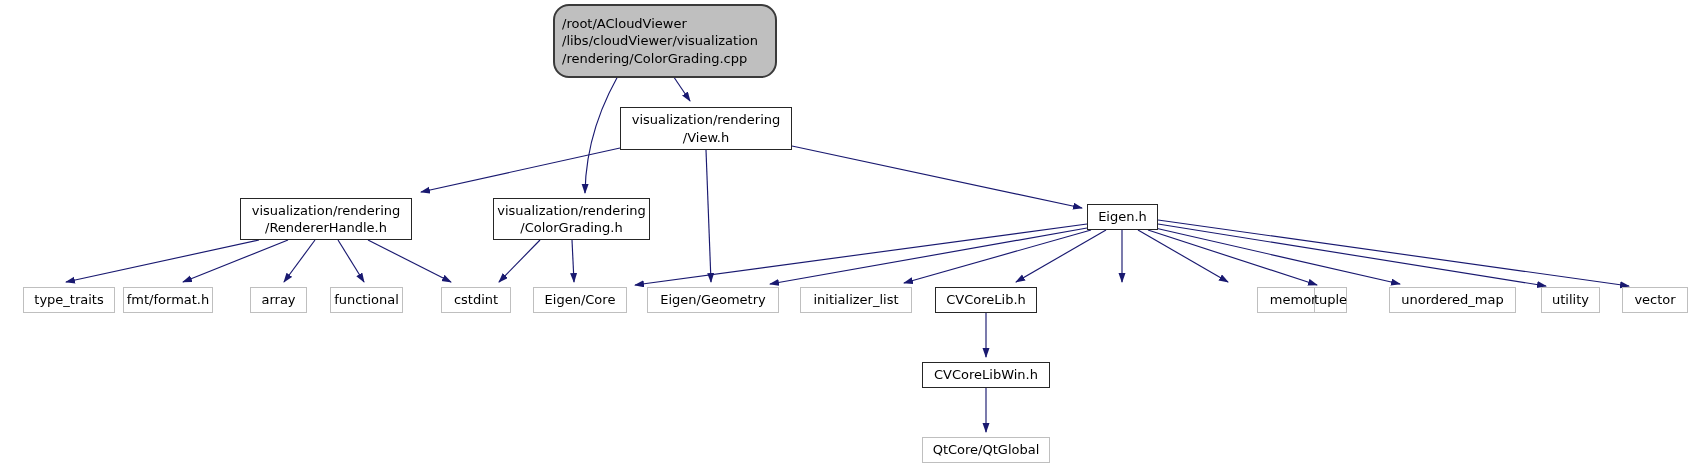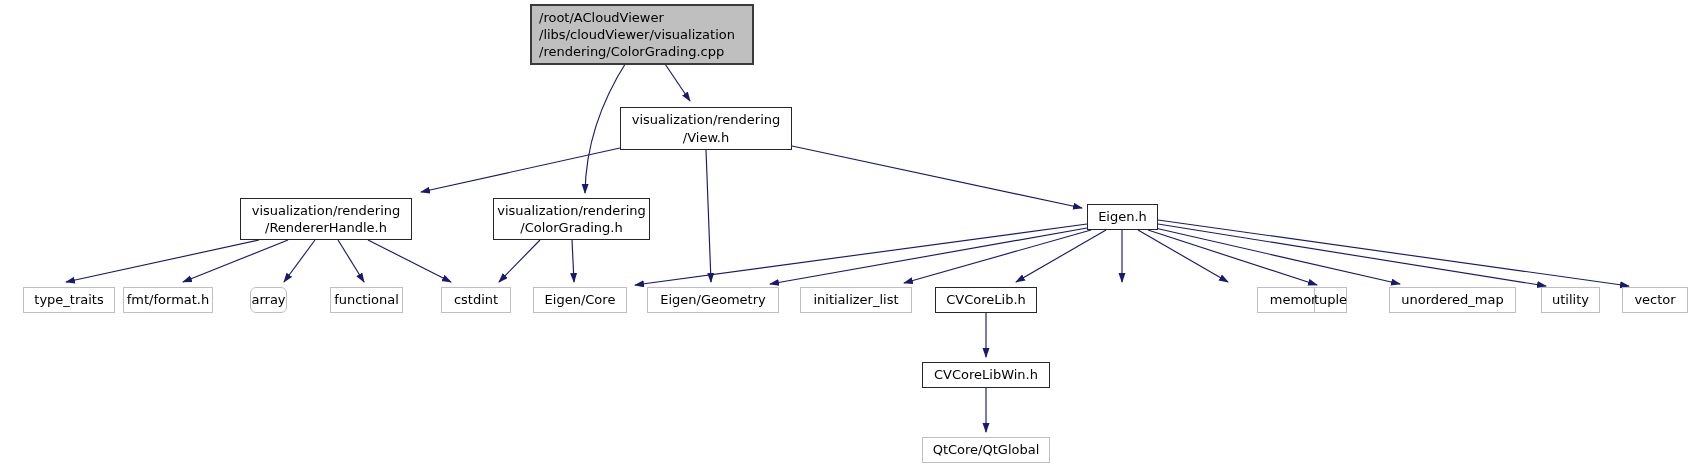--- a/index.html
+++ b/index.html
@@ -44,40 +44,40 @@
     <path class="edge" d="M1122,230 L1122,282" marker-end="url(#arrow)"></path>
     <path class="edge" d="M1138,230 L1228,282" marker-end="url(#arrow)"></path>
     <path class="edge" d="M1148,230 L1317,285" marker-end="url(#arrow)"></path>
     <path class="edge" d="M1155,228 L1400,284" marker-end="url(#arrow)"></path>
     <path class="edge" d="M1158,224 L1546,286" marker-end="url(#arrow)"></path>
     <path class="edge" d="M1158,220 L1629,286" marker-end="url(#arrow)"></path>
     <path class="edge" d="M986,313 L986,357" marker-end="url(#arrow)"></path>
     <path class="edge" d="M986,388 L986,432" marker-end="url(#arrow)"></path>
   </svg>
 
-  <div class="node current" style="left:530px;top:4px;width:224px;height:61px;">/root/ACloudViewer
+  <div class="node current" style="left:553px;top:4px;width:224px;height:74px;border-radius:16px;">/root/ACloudViewer
 /libs/cloudViewer/visualization
 /rendering/ColorGrading.cpp</div>
 
   <div class="node" style="left:620px;top:107px;width:172px;height:43px;">visualization/rendering
 /View.h</div>
 
   <div class="node" style="left:240px;top:198px;width:172px;height:42px;">visualization/rendering
 /RendererHandle.h</div>
 
   <div class="node" style="left:493px;top:198px;width:157px;height:42px;">visualization/rendering
 /ColorGrading.h</div>
 
   <div class="node" style="left:1087px;top:204px;width:71px;height:26px;">Eigen.h</div>
 
   <div class="node plain" style="left:6px;top:287px;width:92px;height:26px;margin-left:17px;">type_traits</div>
 
   <div class="node plain" style="left:123px;top:287px;width:90px;height:26px;">fmt/format.h</div>
 
-  <div class="node plain" style="left:250px;top:287px;width:37px;height:26px;border-radius:6px;">array</div>
+  <div class="node plain" style="left:250px;top:287px;width:57px;height:26px;">array</div>
 
   <div class="node plain" style="left:330px;top:287px;width:73px;height:26px;">functional</div>
 
   <div class="node plain" style="left:441px;top:287px;width:70px;height:26px;">cstdint</div>
 
   <div class="node plain" style="left:533px;top:287px;width:94px;height:26px;">Eigen/Core</div>
 
   <div class="node plain" style="left:647px;top:287px;width:132px;height:26px;">Eigen/Geometry</div>
 
   <div class="node plain" style="left:800px;top:287px;width:112px;height:26px;">initializer_list</div>

